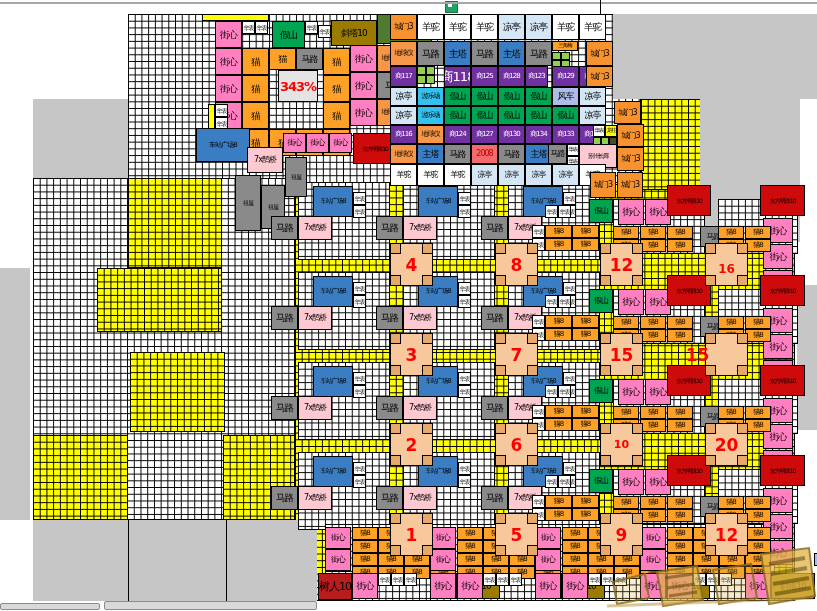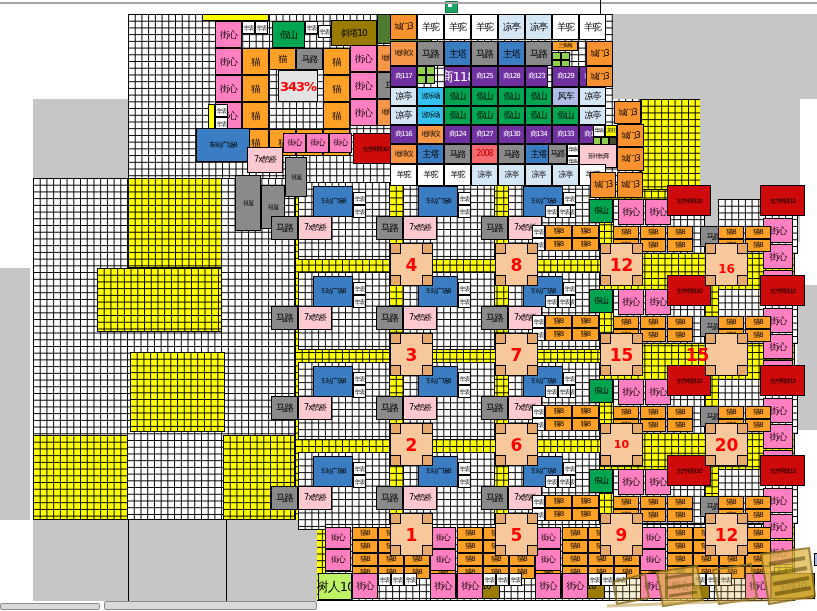--- a/index.html
+++ b/index.html
@@ -193,21 +193,21 @@
     <div class="blk" style="left: 390px; top: 164px; width: 27px; height: 22px; background: rgb(255, 255, 255); font-size: 8px;">羊驼</div>
     <div class="blk" style="left: 417px; top: 164px; width: 27px; height: 22px; background: rgb(255, 255, 255); font-size: 8px;">羊驼</div>
     <div class="blk" style="left: 444px; top: 164px; width: 27px; height: 22px; background: rgb(255, 255, 255); font-size: 8px;">羊驼</div>
     <div class="blk" style="left: 471px; top: 164px; width: 27px; height: 22px; background: rgb(213, 230, 245); font-size: 8px;">凉亭</div>
     <div class="blk" style="left: 498px; top: 164px; width: 27px; height: 22px; background: rgb(213, 230, 245); font-size: 8px;">凉亭</div>
     <div class="blk" style="left: 525px; top: 164px; width: 27px; height: 22px; background: rgb(213, 230, 245); font-size: 8px;">凉亭</div>
     <div class="blk" style="left: 552px; top: 164px; width: 27px; height: 22px; background: rgb(213, 230, 245); font-size: 8px;">凉亭</div>
     <div class="blk" style="left: 579px; top: 164px; width: 27px; height: 22px; background: rgb(255, 255, 255); font-size: 8px;">羊驼</div>
     <div class="blk" style="left: 590px; top: 172px; width: 26px; height: 26px; background: rgb(247, 146, 46); font-size: 8px;">城门3</div>
     <div class="blk" style="left: 617px; top: 172px; width: 26px; height: 26px; background: rgb(247, 146, 46); font-size: 8px;">城门3</div>
-    <div class="blk" style="left: 318px; top: 573px; width: 34px; height: 27px; background: #bef264; font-size: 13px;">树人10</div>
+    <div class="blk" style="left: 318px; top: 573px; width: 34px; height: 27px; background: #b91c1c; font-size: 11px;">树人10</div>
     <div class="blk" style="left: 313px; top: 186px; width: 40px; height: 31px; background: rgb(59, 125, 194); font-size: 6.5px;">车站广场8</div>
     <div class="blk" style="left: 353px; top: 192px; width: 13px; height: 13px; background: rgb(255, 255, 255); font-size: 6px;">华表</div>
     <div class="blk" style="left: 353px; top: 205px; width: 13px; height: 13px; background: rgb(255, 255, 255); font-size: 6px;">华表</div>
     <div class="blk" style="left: 271px; top: 216px; width: 27px; height: 24px; background: rgb(138, 138, 138); font-size: 9.5px;">马路</div>
     <div class="blk" style="left: 298px; top: 216px; width: 34px; height: 24px; background: rgb(255, 201, 210); font-size: 8px;">7x鹊桥</div>
     <div class="blk" style="left: 313px; top: 276px; width: 40px; height: 31px; background: rgb(59, 125, 194); font-size: 6.5px;">车站广场8</div>
     <div class="blk" style="left: 353px; top: 282px; width: 13px; height: 13px; background: rgb(255, 255, 255); font-size: 6px;">华表</div>
     <div class="blk" style="left: 353px; top: 295px; width: 13px; height: 13px; background: rgb(255, 255, 255); font-size: 6px;">华表</div>
     <div class="blk" style="left: 271px; top: 306px; width: 27px; height: 24px; background: rgb(138, 138, 138); font-size: 9.5px;">马路</div>
     <div class="blk" style="left: 298px; top: 306px; width: 34px; height: 24px; background: rgb(255, 201, 210); font-size: 8px;">7x鹊桥</div>

